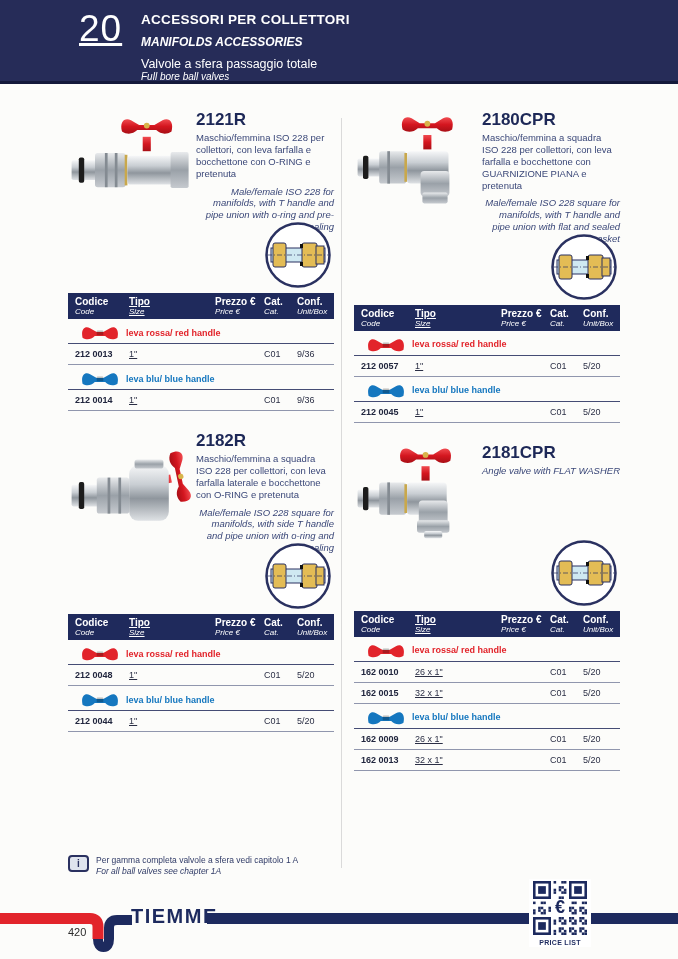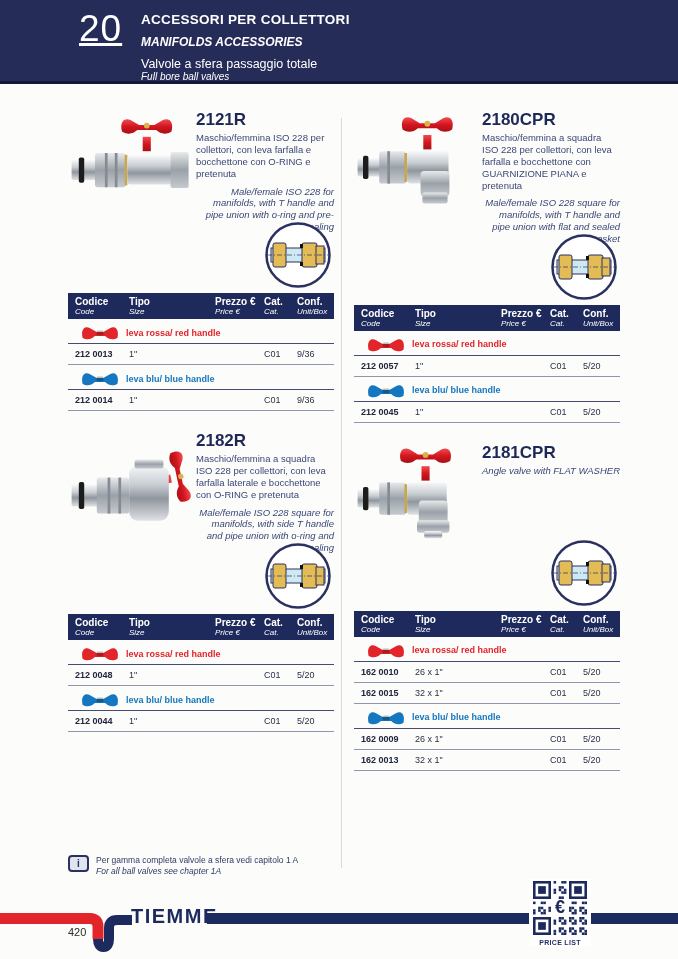--- a/index.html
+++ b/index.html
@@ -31,21 +31,21 @@
   .desc-it { font-size:9.5px; line-height:1.25; color:#3a4778; margin-bottom:6px; }
   .desc-en { font-size:9.5px; line-height:1.25; font-style:italic; color:#3a4778;text-align:right; }
   .diag { width:68px; height:68px; margin:-12px 2px 2px auto; position:relative; z-index:1; }
 
   
   .ptable { margin-top:4px; background:transparent; }
   .thead { display:flex; background:#1f2a5c; color:#fff; padding:3px 0; }
   .th .h1 { font-weight:700; font-size:10px; }
   .th .h2 { font-style:italic; font-size:8px; }
   .c0 { width:58px; padding-left:7px; }
-  .c1 { width:86px; padding-left:3px; }
+  .c1 { width:86px; padding-left:3px;text-decoration:underline; }
   .c2 { width:52px; padding-left:3px; }
   .c3 { width:33px; }
   .c4 { width:37px; }
   .handle-row { display:flex; align-items:center; padding:3px 0 2px;
                 border-bottom:1.5px solid #454c74; margin-top:2px; }
   .handle-row .hicon { width:58px; padding-left:13px; line-height:0; }
   .hlabel { font-size:9px; font-weight:700; }
   .handle-row.red  .hlabel { color:#e2242b; }
   .handle-row.blue .hlabel { color:#1577bf; }
   .drow { display:flex; align-items:center; height:21px; border-bottom:1px solid #9096ad;

